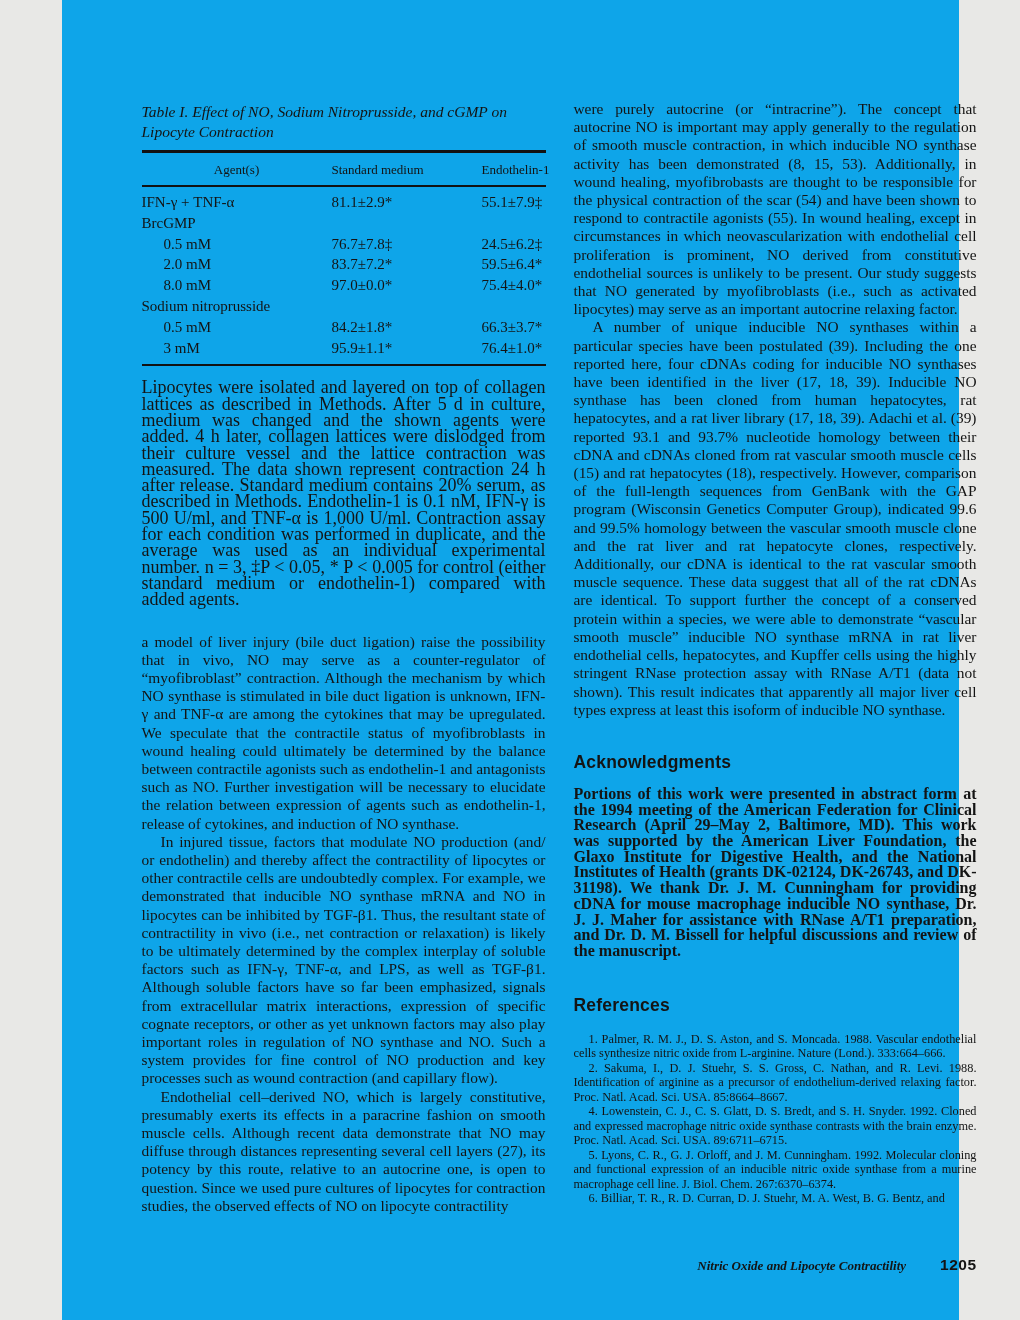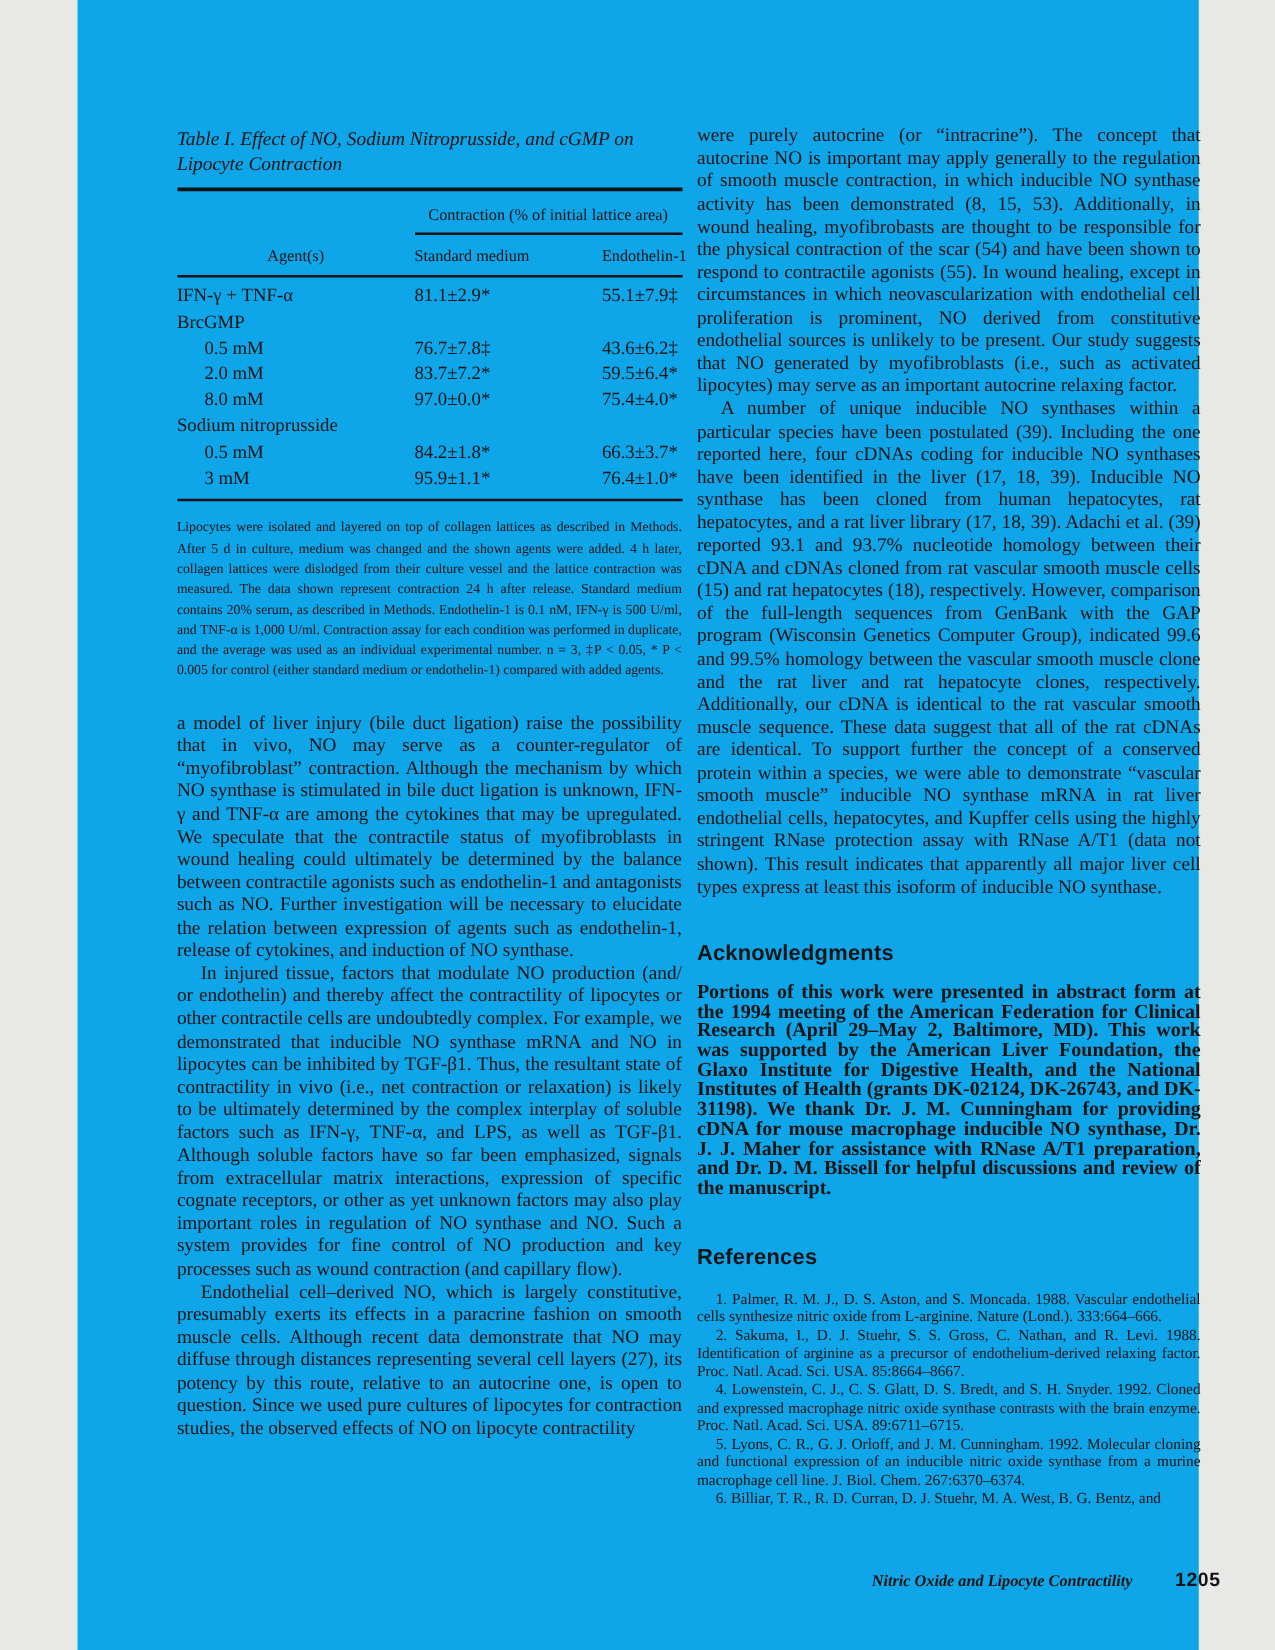--- a/index.html
+++ b/index.html
@@ -2,39 +2,39 @@
 <html><head>
 <meta charset="utf-8">
 <style>
   html,body { margin:0; padding:0; background:#e8e8e6; }
   .page {
     position:relative; width:897px; height:1320px; margin:0 auto;
     background:#0ea5e9; color:#141414;
     font-family:"Liberation Serif", serif;
   }
   .col-left  { position:absolute; left:80px;  top:102px; width:404px; }
-  .col-right { position:absolute; left:496px; top:100px; width:403px; }
+  .col-right { position:absolute; left:512px; top:100px; width:403px; }
 
   
   .tbl-title { font-style:italic; font-size:15.5px; line-height:19.5px; }
   .rule-thick { border-top:3px solid #121212; margin-top:9px; }
   .rule-med   { border-top:2.5px solid #121212; }
   .spanner-row { display:grid; grid-template-columns:190px 1fr; margin-top:11px; }
   .spanner-cell { text-align:center; font-size:13px; line-height:15px; padding-bottom:7px;
                   border-bottom:2.5px solid #121212; }
   .headrow { display:grid; grid-template-columns:190px 150px 1fr;
              font-size:13px; padding:9px 0 7px 0; }
   .headrow .c1 { text-align:center; }
   .headrow .c3 { white-space:nowrap;text-align:center; }
   .t-row { display:grid; grid-template-columns:190px 150px 1fr;
            font-size:15px; line-height:20.8px; }
   .t-rows { padding:5px 0 6px 0; }
   .t-row .indented { padding-left:22px; }
   .t-row .val { white-space:nowrap; }
-  .tbl-notes { margin-top:13px; font-size:11px; line-height:16.3px; text-align:justify; }
+  .tbl-notes { margin-top:13px; font-size:18px; line-height:16.3px; text-align:justify; }
 
   
   p.body { margin:0; font-size:15.4px; line-height:18.2px; text-align:justify; }
   p.body.indent { text-indent:19px; }
   .body-start { margin-top:25px !important; }
 
   
   .sec-head { font-family:"Liberation Sans", sans-serif; font-weight:bold;
               font-size:17.5px; letter-spacing:0.2px; }
   .ack-head { margin-top:33px; }
@@ -54,24 +54,20 @@
 <body>
 
 <div class="page">
 
   <div class="col-left">
 
     <div class="table-block">
       <div class="tbl-title">Table I. Effect of NO, Sodium Nitroprusside, and cGMP on Lipocyte Contraction</div>
       <div class="rule-thick"></div>
 
-      <div class="spanner-row">
-        <div></div>
-        <div class="spanner-cell">Contraction (% of initial lattice area)</div>
-      </div>
 
       <div class="headrow">
         <div class="c1">Agent(s)</div>
         <div class="c2">Standard medium</div>
         <div class="c3">Endothelin-1</div>
       </div>
       <div class="rule-med"></div>
 
       <div class="t-rows">
         <div class="t-row">
@@ -80,21 +76,21 @@
           <div class="val">55.1±7.9‡</div>
         </div>
         <div class="t-row">
           <div>BrcGMP</div>
           <div class="val"></div>
           <div class="val"></div>
         </div>
         <div class="t-row">
           <div class="indented">0.5 mM</div>
           <div class="val">76.7±7.8‡</div>
-          <div class="val">43.6±6.2‡</div>
+          <div class="val">24.5±6.2‡</div>
         </div>
         <div class="t-row">
           <div class="indented">2.0 mM</div>
           <div class="val">83.7±7.2*</div>
           <div class="val">59.5±6.4*</div>
         </div>
         <div class="t-row">
           <div class="indented">8.0 mM</div>
           <div class="val">97.0±0.0*</div>
           <div class="val">75.4±4.0*</div>

